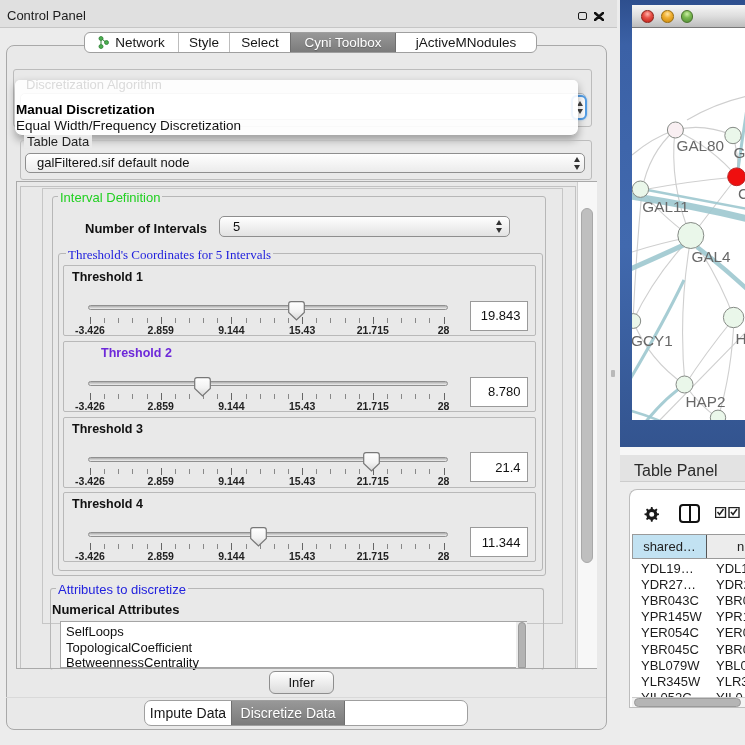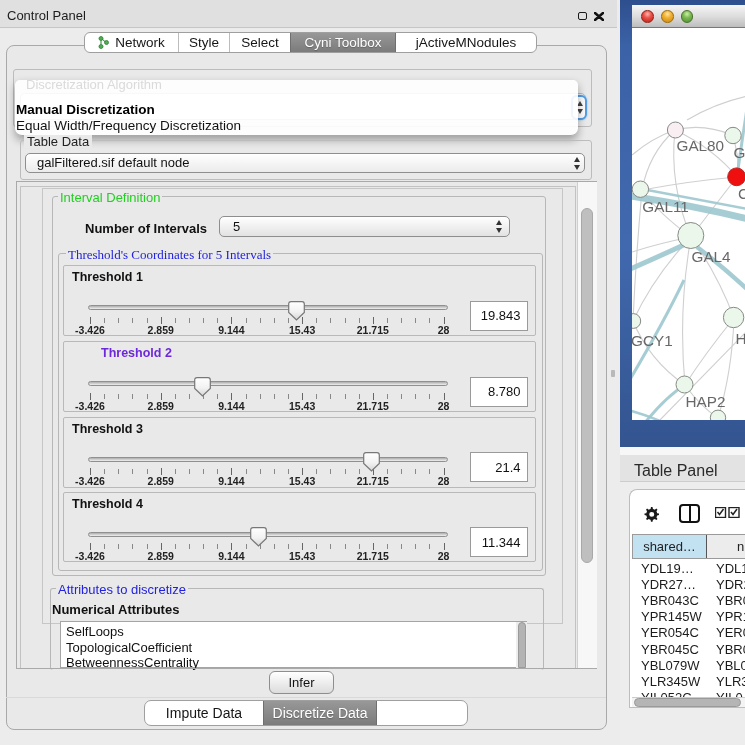--- a/index.html
+++ b/index.html
@@ -272,21 +272,21 @@
 <div class="abs" style="left:516px;top:622px;width:11px;height:46px;background:#ededed;"></div>
 <div class="abs" style="left:518px;top:622px;width:8px;height:46px;background:#b3b3b3;border:1px solid #9a9a9a;border-radius:4px 4px 0 0;"></div>
 
 <div class="abs" style="left:16px;top:668px;width:581px;height:1px;background:#a9a9a9;"></div>
 
 <div class="abs" style="left:269px;top:671px;width:65px;height:23px;background:linear-gradient(180deg,#ffffff,#dcdcdc);border:1px solid #8e8e8e;border-radius:6px;display:flex;align-items:center;justify-content:center;font-size:13px;color:#111;">Infer</div>
 
 <div class="abs" style="left:6px;top:697px;width:600px;height:1px;background:#d9d9d9;"></div>
 
 <div class="abs" style="left:144px;top:700px;width:324px;height:26px;background:#fff;border:1px solid #9f9f9f;border-radius:7px;display:flex;overflow:hidden;">
-  <div style="width:118px;display:flex;align-items:center;justify-content:center;font-size:14px;color:#161616;">Impute Data</div>
+  <div style="width:86px;display:flex;align-items:center;justify-content:center;font-size:14px;color:#161616;">Impute Data</div>
   <div style="width:114px;display:flex;align-items:center;justify-content:center;font-size:14px;color:#fff;background:linear-gradient(180deg,#989898,#7b7b7b);border-left:1px solid #6f6f6f;border-right:1px solid #6f6f6f;text-shadow:0 1px 1px rgba(0,0,0,0.25);">Discretize Data</div>
 </div>
 
 <div class="abs" style="left:611px;top:370px;width:4px;height:7px;background:#b9b9b9;border-radius:1px;"></div>
 
 <div class="abs" style="left:620px;top:0;width:125px;height:447px;background:linear-gradient(180deg,#2e4f8e 0%,#3b61a6 10%,#4169ae 55%,#33548f 100%);"></div>
 <div class="abs" style="left:632px;top:5px;width:113px;height:23px;background:linear-gradient(180deg,#f6f6f6 0%,#dedede 50%,#bdbdbd 100%);border-bottom:1px solid #787878;"></div>
 
 <div class="abs" style="left:641px;top:10px;width:12.5px;height:12.5px;border-radius:50%;background:radial-gradient(circle at 50% 28%,#ffb4ac 0%,#e8534a 40%,#bc1b12 100%);border:1px solid #8d241d;"></div>
 <div class="abs" style="left:661px;top:10px;width:12.5px;height:12.5px;border-radius:50%;background:radial-gradient(circle at 50% 28%,#ffe4a2 0%,#f0b033 40%,#c98708 100%);border:1px solid #9a6d0e;"></div>

